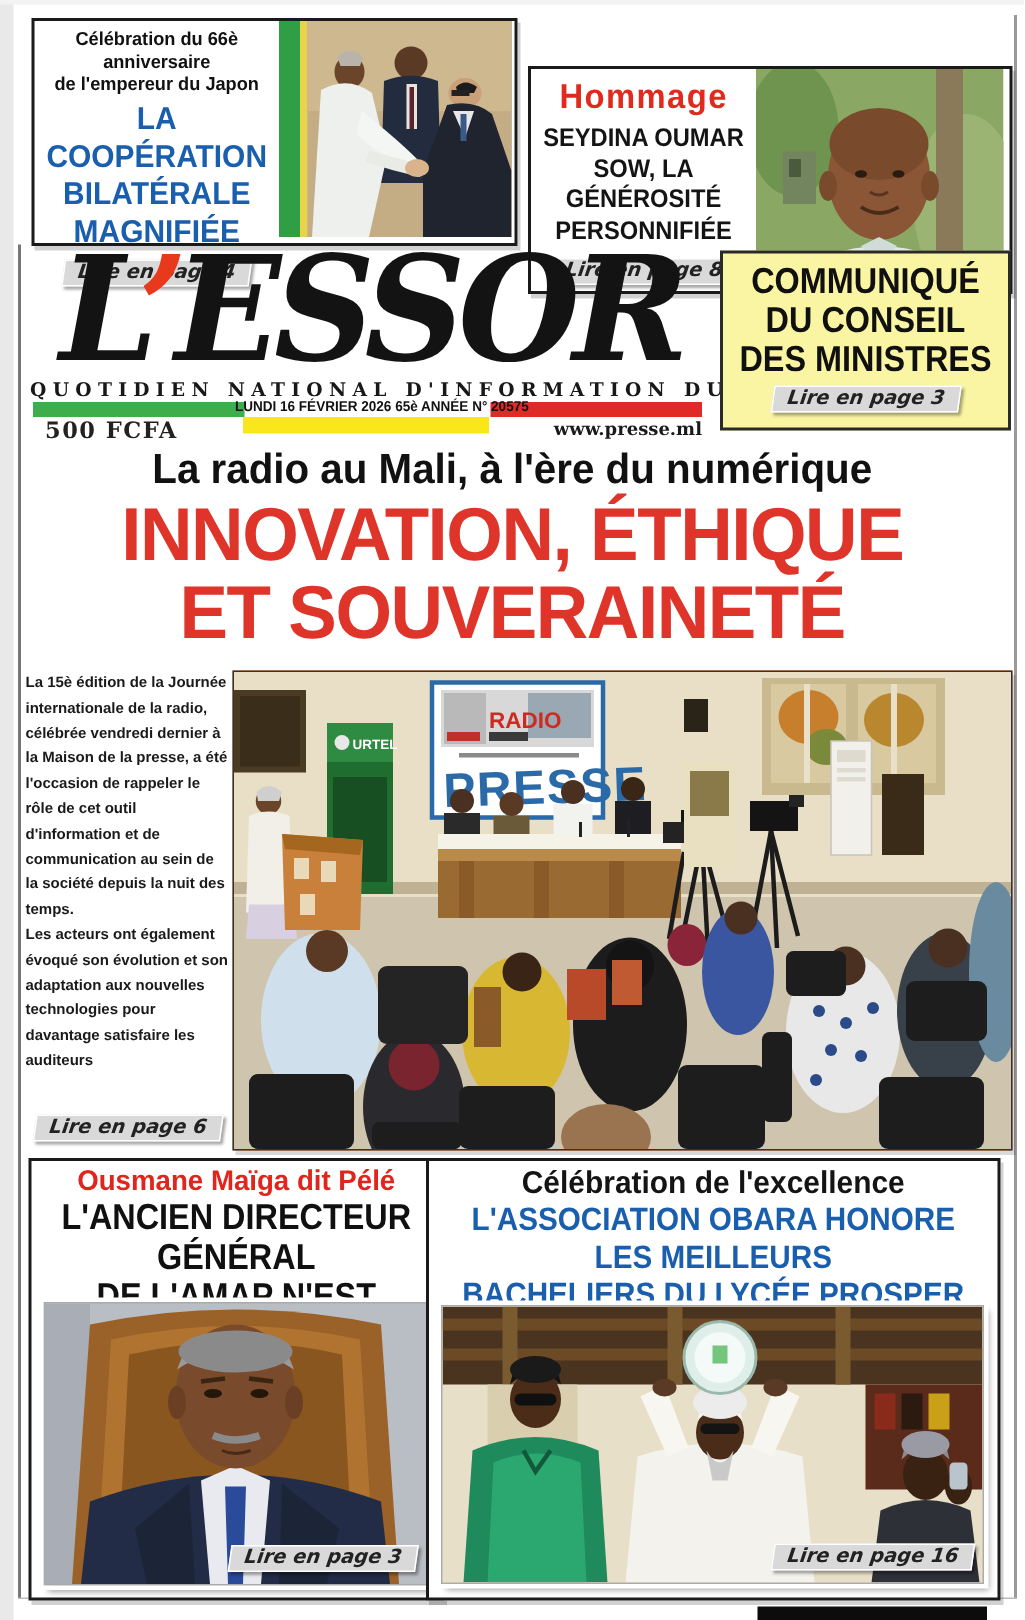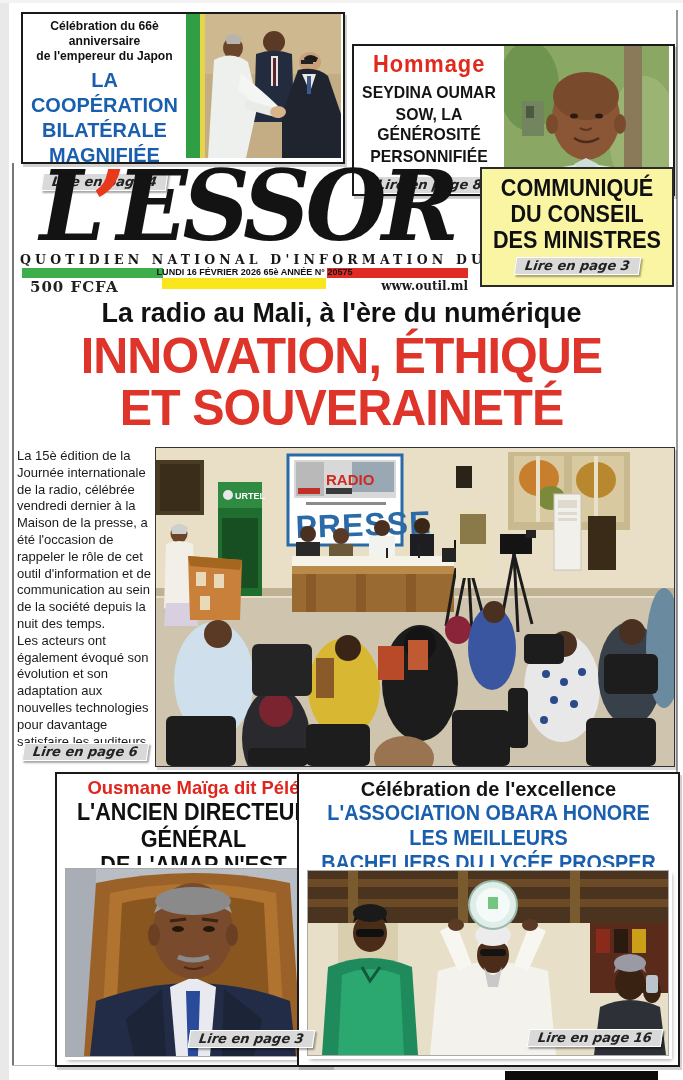--- a/index.html
+++ b/index.html
@@ -6,21 +6,21 @@
   .page{position:relative;width:683px;height:1080px;background:#fff;overflow:hidden;
         font-family:"Liberation Sans","DejaVu Sans",sans-serif;}
   .edge-left{position:absolute;left:0;top:0;width:9px;height:1080px;background:#e9e9e9;}
   .edge-top{position:absolute;left:0;top:0;width:683px;height:3px;background:#f3f3f3;}
   .frame-left{position:absolute;left:12px;top:163px;width:2px;height:903px;background:#777;}
   .frame-right{position:absolute;left:676px;top:10px;width:2px;height:1056px;background:#9a9a9a;}
   .frame-bottom{position:absolute;left:12px;top:1065px;width:666px;height:1px;background:#bbb;}
 
   .box{position:absolute;background:#fff;border:2px solid #1a1a1a;box-shadow:2px 3px 0 rgba(0,0,0,.18);}
   .story-top{display:flex;}
-  .story-top .txt{flex:0 0 auto;display:flex;flex-direction:column;align-items:center;justify-content:space-between;padding-top:5px;}
+  .story-top .txt{flex:0 0 auto;display:flex;flex-direction:column;align-items:center;justify-content:flex-start;padding-top:5px;}
   .story-top .pic{flex:1 1 auto;position:relative;overflow:hidden;}
 
   .kicker-sm{font-size:12.5px;line-height:15px;font-weight:bold;color:#111;text-align:center;width:100%;transform:scaleX(.97);}
   .hl-blue{font-size:21px;line-height:25px;font-weight:bold;color:#1a5fae;text-align:center;width:100%;transform:scaleX(.95);}
   .hl-black-sm{font-size:17px;line-height:20.5px;font-weight:bold;color:#141414;text-align:center;width:100%;transform:scaleX(.93);}
   .kicker-red-big{font-size:23px;font-weight:bold;color:#e02a1e;letter-spacing:1px;transform:scaleX(.95);}
 
   .page-ref{display:inline-block;background:#d9d9d9;border:1.5px solid #fff;box-shadow:2px 2px 2px rgba(0,0,0,.35);
             padding:0 9px 1px 9px;font-size:13px;font-weight:bold;font-style:italic;color:#222;
             transform:skewX(-8deg);font-family:"DejaVu Sans",sans-serif;white-space:nowrap;}
@@ -45,30 +45,30 @@
               border:2px solid #2a2a2a;text-align:center;padding-top:6px;box-sizing:border-box;}
   .communique .line{font-size:24px;line-height:26px;font-weight:bold;color:#101010;transform:scaleX(.9);}
 
   .lead-kicker{position:absolute;left:0;top:297px;width:683px;text-align:center;
                font-size:28px;font-weight:bold;color:#111;transform:scaleX(.96);}
   .lead-hl{position:absolute;left:0;width:683px;text-align:center;font-weight:bold;color:#de342a;
            font-size:50px;line-height:50px;transform:scaleX(.97);letter-spacing:-1px;}
   .lead-hl.l1{top:331px;}
   .lead-hl.l2{top:383px;}
 
-  .summary{position:absolute;left:17px;top:448px;width:136px;font-size:13px;line-height:16.8px;
-           color:#1a1a1a;font-weight:400;}
+  .summary{position:absolute;left:17px;top:448px;width:136px;font-size:10px;line-height:16.8px;
+           color:#1a1a1a;font-weight:700;}
   .summary p{margin:0;}
   .summary-ref{position:absolute;left:17px;top:742px;width:136px;text-align:center;}
 
   .main-photo{position:absolute;left:155px;top:447px;width:518px;height:318px;border:1.5px solid #333;
               box-shadow:2px 3px 0 rgba(0,0,0,.15);overflow:hidden;background:#f97316;}
 
-  .story-bl{left:19px;top:772px;width:273px;height:291px;margin-left:36px;}
-  .story-br{left:297px;top:772px;width:379px;height:291px;}
+  .story-bl{left:19px;top:772px;width:273px;height:291px;}
+  .story-br{left:284px;top:772px;width:379px;height:291px;}
   .kicker-red{margin-top:3px;text-align:center;font-size:19px;font-weight:bold;color:#e0251c;transform:scaleX(.97);}
   .kicker-blk{margin-top:3px;text-align:center;font-size:21px;font-weight:bold;color:#141414;transform:scaleX(.95);}
   .hl-cond-blk{text-align:center;font-size:24px;line-height:26.5px;font-weight:bold;color:#101010;transform:scaleX(.9);}
   .hl-cond-blue{text-align:center;font-size:21.5px;line-height:25px;font-weight:bold;color:#1a5fae;transform:scaleX(.92);}
   .inset-photo{position:absolute;border:1px solid #aaa;outline:3px solid #fff;box-shadow:3px 4px 4px rgba(0,0,0,.35);overflow:hidden;}
   .bl-photo{left:8px;top:94px;width:254px;height:187px;background:#b9bdc4;}
   .br-photo{left:8px;top:96px;width:360px;height:184px;background:#e8dfc9;}
 
   .black-bar{position:absolute;left:505px;top:1071px;width:153px;height:9px;background:#0c0c0c;}
   svg{display:block;}
@@ -156,21 +156,21 @@
     </div>
   </div>
 
   <div class="logo"><span>L</span><span class="apos">’</span><span>ESSOR</span></div>
   <div class="tagline">QUOTIDIEN NATIONAL D'INFORMATION DU MALI</div>
   <div class="bar-green"></div>
   <div class="bar-red"></div>
   <div class="bar-yellow"></div>
   <div class="date-line">LUNDI 16 FÉVRIER 2026 65è ANNÉE N° 20575</div>
   <div class="price">500 FCFA</div>
-  <div class="website">www.outil.ml</div>
+  <div class="website">www.presse.ml</div>
 
   <div class="communique">
     <div class="line">COMMUNIQUÉ</div>
     <div class="line">DU CONSEIL</div>
     <div class="line">DES MINISTRES</div>
     <div style="margin-top:3px;"><span class="page-ref">Lire en page 3</span></div>
   </div>
 
   <div class="lead-kicker">La radio au Mali, à l'ère du numérique</div>
   <div class="lead-hl l1">INNOVATION, ÉTHIQUE</div>

